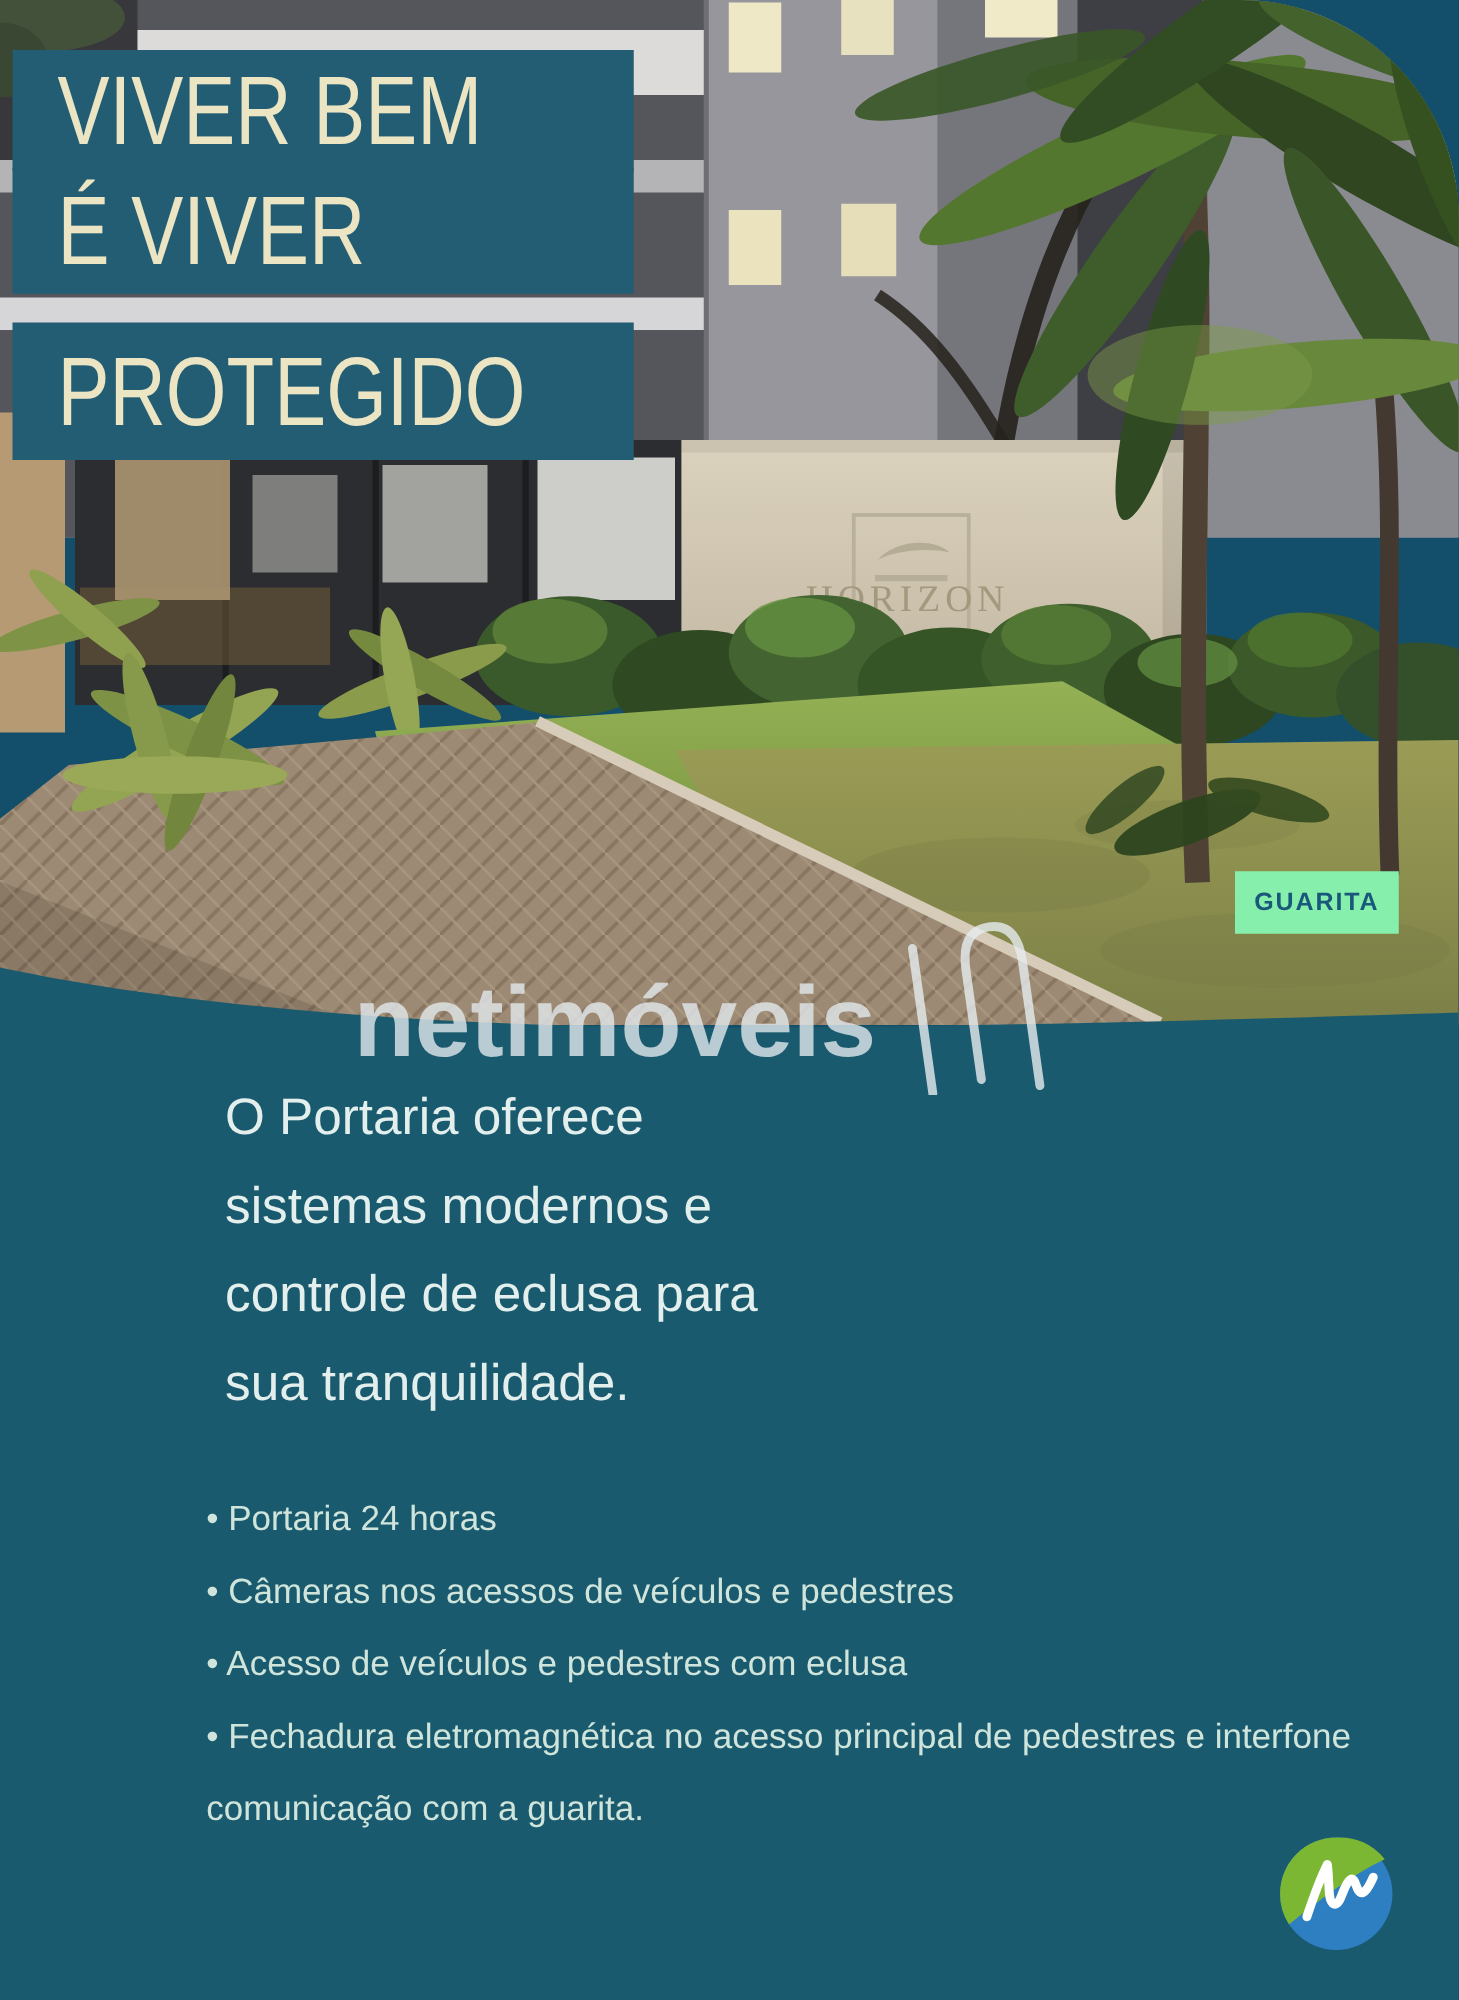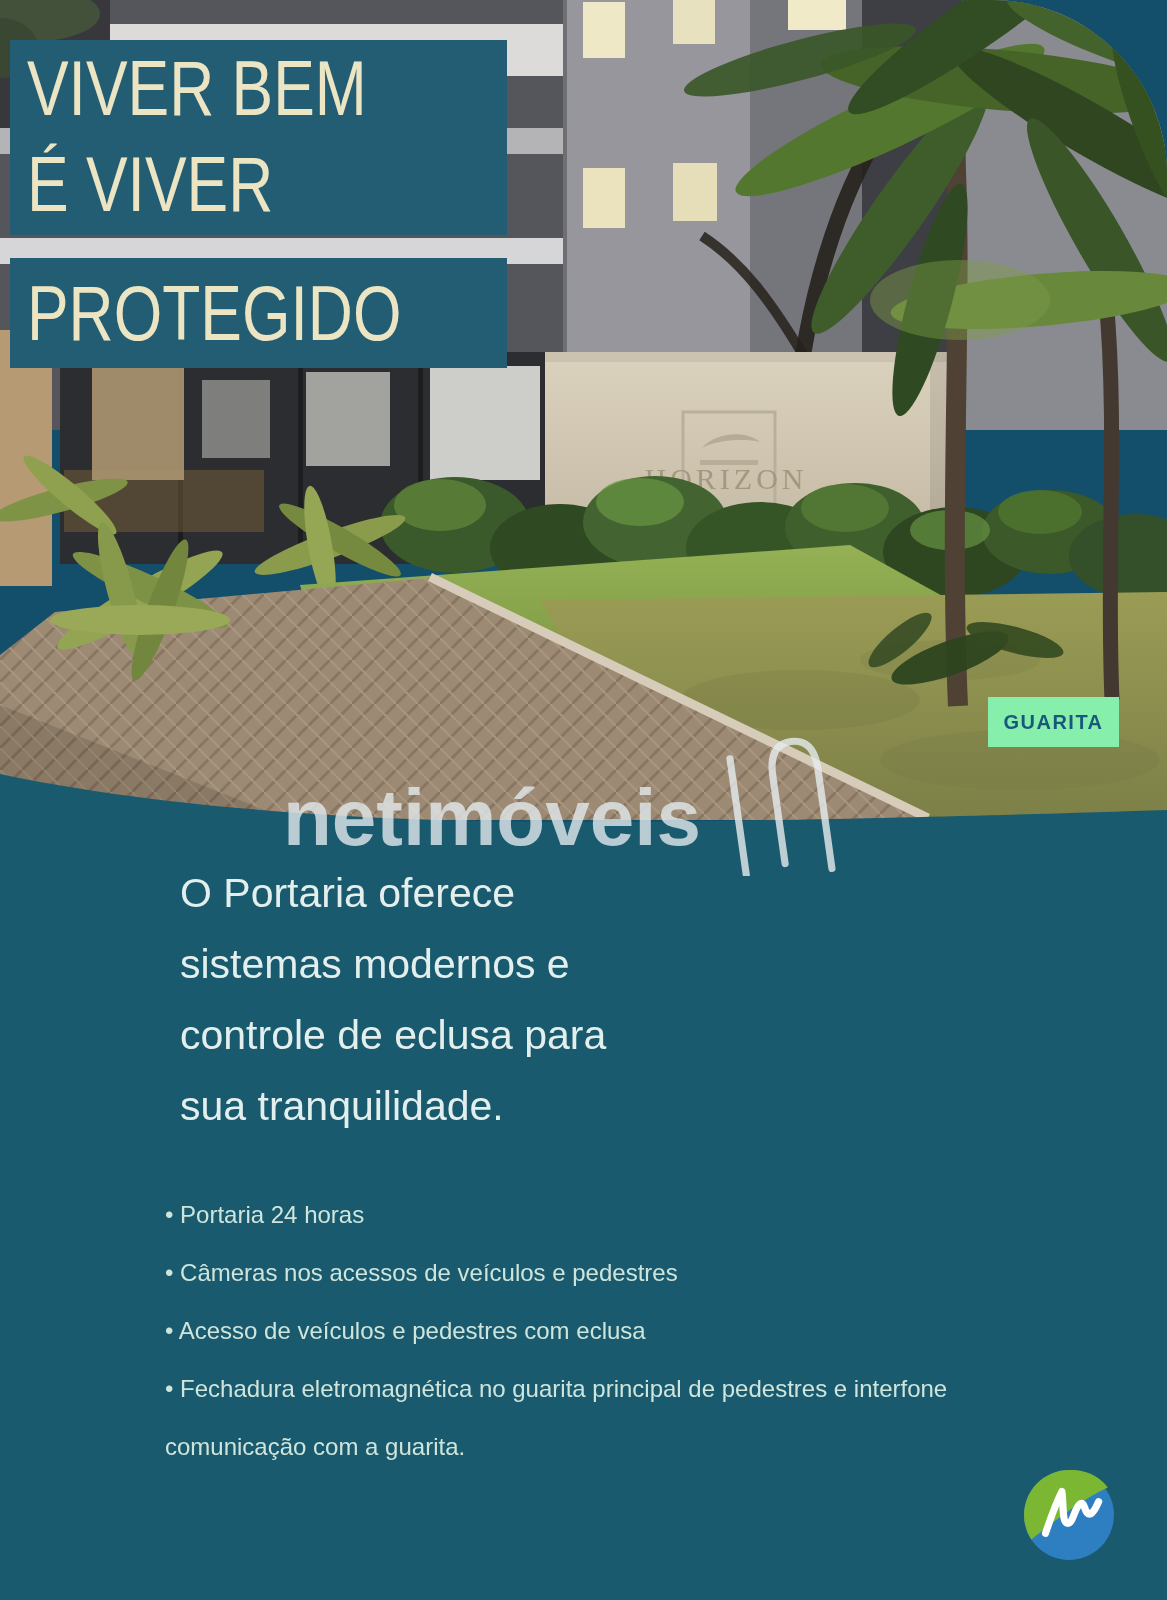--- a/index.html
+++ b/index.html
@@ -4,21 +4,21 @@
 <style>
   html,body{margin:0;padding:0;background:#134f6b;}
   .stage{position:relative;width:1167px;height:1600px;overflow:hidden;background:#134f6b;
          font-family:"Liberation Sans",sans-serif;}
   
   .photo{position:absolute;left:0;top:0;width:1167px;height:830px;
          border-top-right-radius:175px;overflow:hidden;}
   .photo svg{display:block;}
   
   .banner{position:absolute;left:10px;width:497px;background:#235d73;
-          display:flex;align-items:center;padding-left:17px;box-sizing:border-box;}
+          display:flex;align-items:center;padding-left:36px;box-sizing:border-box;}
   .banner-1{top:40px;height:97px;}
   .banner-2{top:134px;height:101px;}
   .banner-3{top:258px;height:110px;}
   .banner span{font-size:78px;color:#ece5c3;white-space:nowrap;
                transform:scaleX(.8);transform-origin:left center;letter-spacing:0px;}
   
   .guarita{position:absolute;left:988px;top:697px;width:131px;height:50px;background:#86efac;
            color:#19587a;font-weight:bold;font-size:20px;letter-spacing:1.5px;
            display:flex;align-items:center;justify-content:center;}
   
@@ -27,21 +27,21 @@
   
   .watermark{position:absolute;left:283px;top:760px;display:flex;align-items:center;}
   .wm-text{font-size:80px;font-weight:bold;letter-spacing:0px;color:rgba(226,233,236,.8);
            line-height:1;}
   .wm-icon{margin-left:18px;margin-top:-34px;}
   
   .paragraph{position:absolute;left:180px;top:858px;width:760px;color:#e3efed;}
   .paragraph div{font-size:41px;line-height:71px;white-space:nowrap;}
   
   .bullets{position:absolute;left:165px;top:1186px;width:1000px;color:#cfe5db;}
-  .bullets div{font-size:24px;line-height:58px;white-space:nowrap;}
+  .bullets div{font-size:28px;line-height:58px;white-space:nowrap;}
   
   .footer-logo{position:absolute;left:1022px;top:1468px;}
 </style>
 </head>
 <body>
 
 <div class="stage">
 
   <div class="photo">
     <svg width="1167" height="830" viewBox="0 0 1167 830">
@@ -200,21 +200,21 @@
     <div>O Portaria oferece</div>
     <div>sistemas modernos e</div>
     <div>controle de eclusa para</div>
     <div>sua tranquilidade.</div>
   </div>
 
   <div class="bullets">
     <div>• Portaria 24 horas</div>
     <div>• Câmeras nos acessos de veículos e pedestres</div>
     <div>• Acesso de veículos e pedestres com eclusa</div>
-    <div>• Fechadura eletromagnética no guarita principal de pedestres e interfone</div>
+    <div>• Fechadura eletromagnética no acesso principal de pedestres e interfone</div>
     <div>comunicação com a guarita.</div>
   </div>
 
   <svg class="footer-logo" width="94" height="94" viewBox="0 0 92 92">
     <circle cx="46" cy="46" r="44" fill="#2e7fc2"></circle>
     <path d="M46,2 A44,44 0 0 0 2,46 A44,44 0 0 0 9,70 C34,50 60,30 84,19 A44,44 0 0 0 46,2 Z" fill="#7cb733"></path>
     <path d="M23,64 C29,46 35,31 39,23 C41,37 39,52 44,54 C50,56 51,39 57,35 C62,32 61,47 67,45 C71,43 73,37 75,33" stroke="#ffffff" stroke-width="7" fill="none" stroke-linecap="round" stroke-linejoin="round"></path>
   </svg>
 
 </div>

